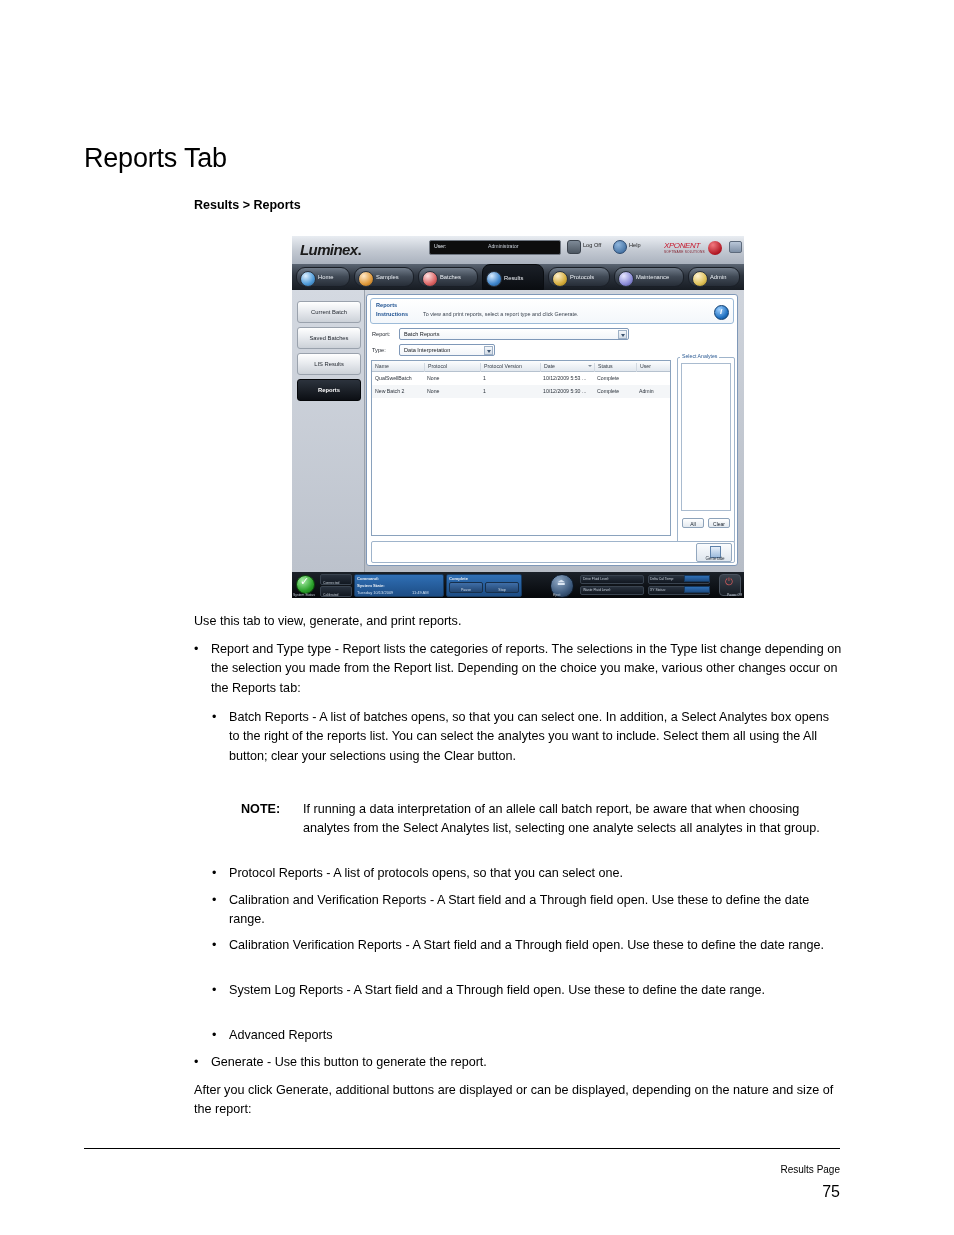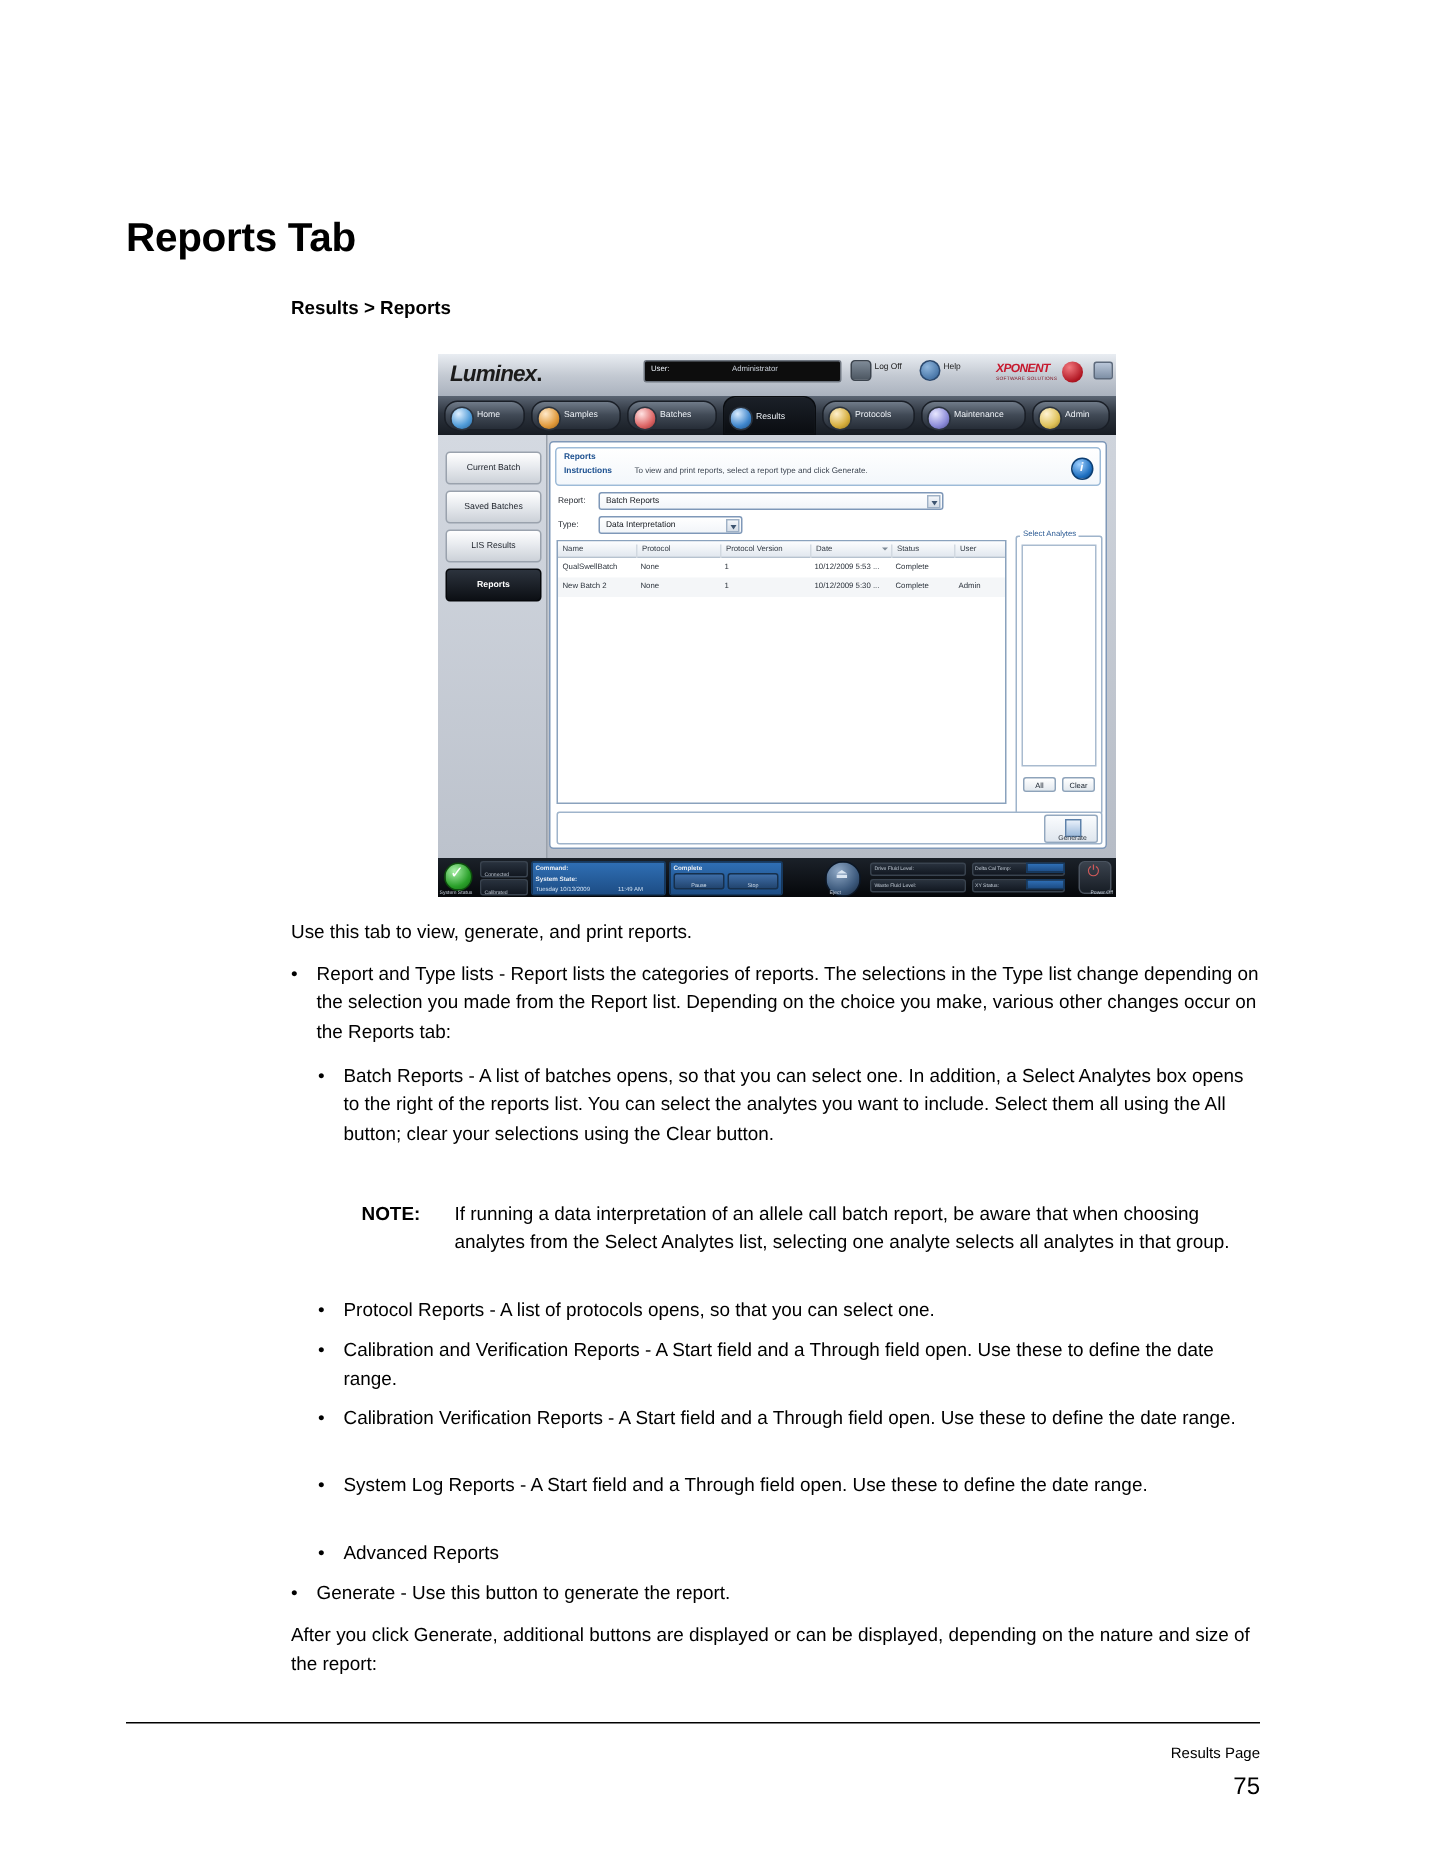--- a/index.html
+++ b/index.html
@@ -15,21 +15,21 @@
     color: #000;
     overflow: hidden;
   }
 
   
   .page-title {
     position: absolute;
     left: 84px;
     top: 143px;
     font-size: 27px;
-    font-weight: bold;
+    font-weight: normal;
     letter-spacing: -0.2px;
   }
   .breadcrumb {
     position: absolute;
     left: 194px;
     top: 198px;
     font-size: 12.5px;
     font-weight: bold;
   }
 
@@ -94,21 +94,21 @@
     top: 4px;
     width: 12px; height: 12px;
     border-radius: 3px;
   }
   .ico-logoff { background: linear-gradient(180deg,#7e8a97,#4d5762); border:1px solid #3b434d; }
   .ico-help   { background: radial-gradient(circle at 35% 30%, #8fb6dd, #2f5f94); border-radius:50%; border:1px solid #2b4a70;}
   .xponent {
     position: absolute;
     left: 372px; top: 5px;
     font-size: 8px;
-    font-weight: bold;
+    font-weight: normal;
     font-style: italic;
     color: #c6192e;
     letter-spacing: -0.4px;
   }
   .xponent-sub {
     position: absolute;
     left: 372px; top: 14px;
     font-size: 3.2px;
     color: #7f1320;
     letter-spacing: 0.2px;
@@ -633,21 +633,21 @@
     <div class="power-btn"></div>
     <div class="st-cap" style="right:2px; top:21px;">Power Off</div>
   </div>
 </div>
 
 <div class="doc-text p-intro">Use this tab to view, generate, and print reports.</div>
 
 <div class="bullet-l1" style="left:194px; top:640px; width:648px;">
   <span class="bull">•</span>
   <span class="txt">
-    <b>Report</b><span> and </span><b>Type</b><span> lists - </span><b>Report</b><span> lists the categories of reports. The selections in the </span><b>Type</b><span> list change depending on the selection you made from the </span><b>Report</b><span> list. Depending on the choice you make, various other changes occur on the </span><b>Reports</b><span> tab:</span>
+    <b>Report</b><span> and </span><b>Type</b><span> type - </span><b>Report</b><span> lists the categories of reports. The selections in the </span><b>Type</b><span> list change depending on the selection you made from the </span><b>Report</b><span> list. Depending on the choice you make, various other changes occur on the </span><b>Reports</b><span> tab:</span>
   </span>
 </div>
 
 <div class="bullet-l2" style="left:212px; top:708px; width:628px;">
   <span class="bull">•</span>
   <span class="txt">
     <b>Batch Reports</b><span> - A list of batches opens, so that you can select one. In addition, a Select Analytes box opens to the right of the reports list. You can select the analytes you want to include. Select them all using the </span><b>All</b><span> button; clear your selections using the </span><b>Clear</b><span> button.</span>
   </span>
 </div>
 

